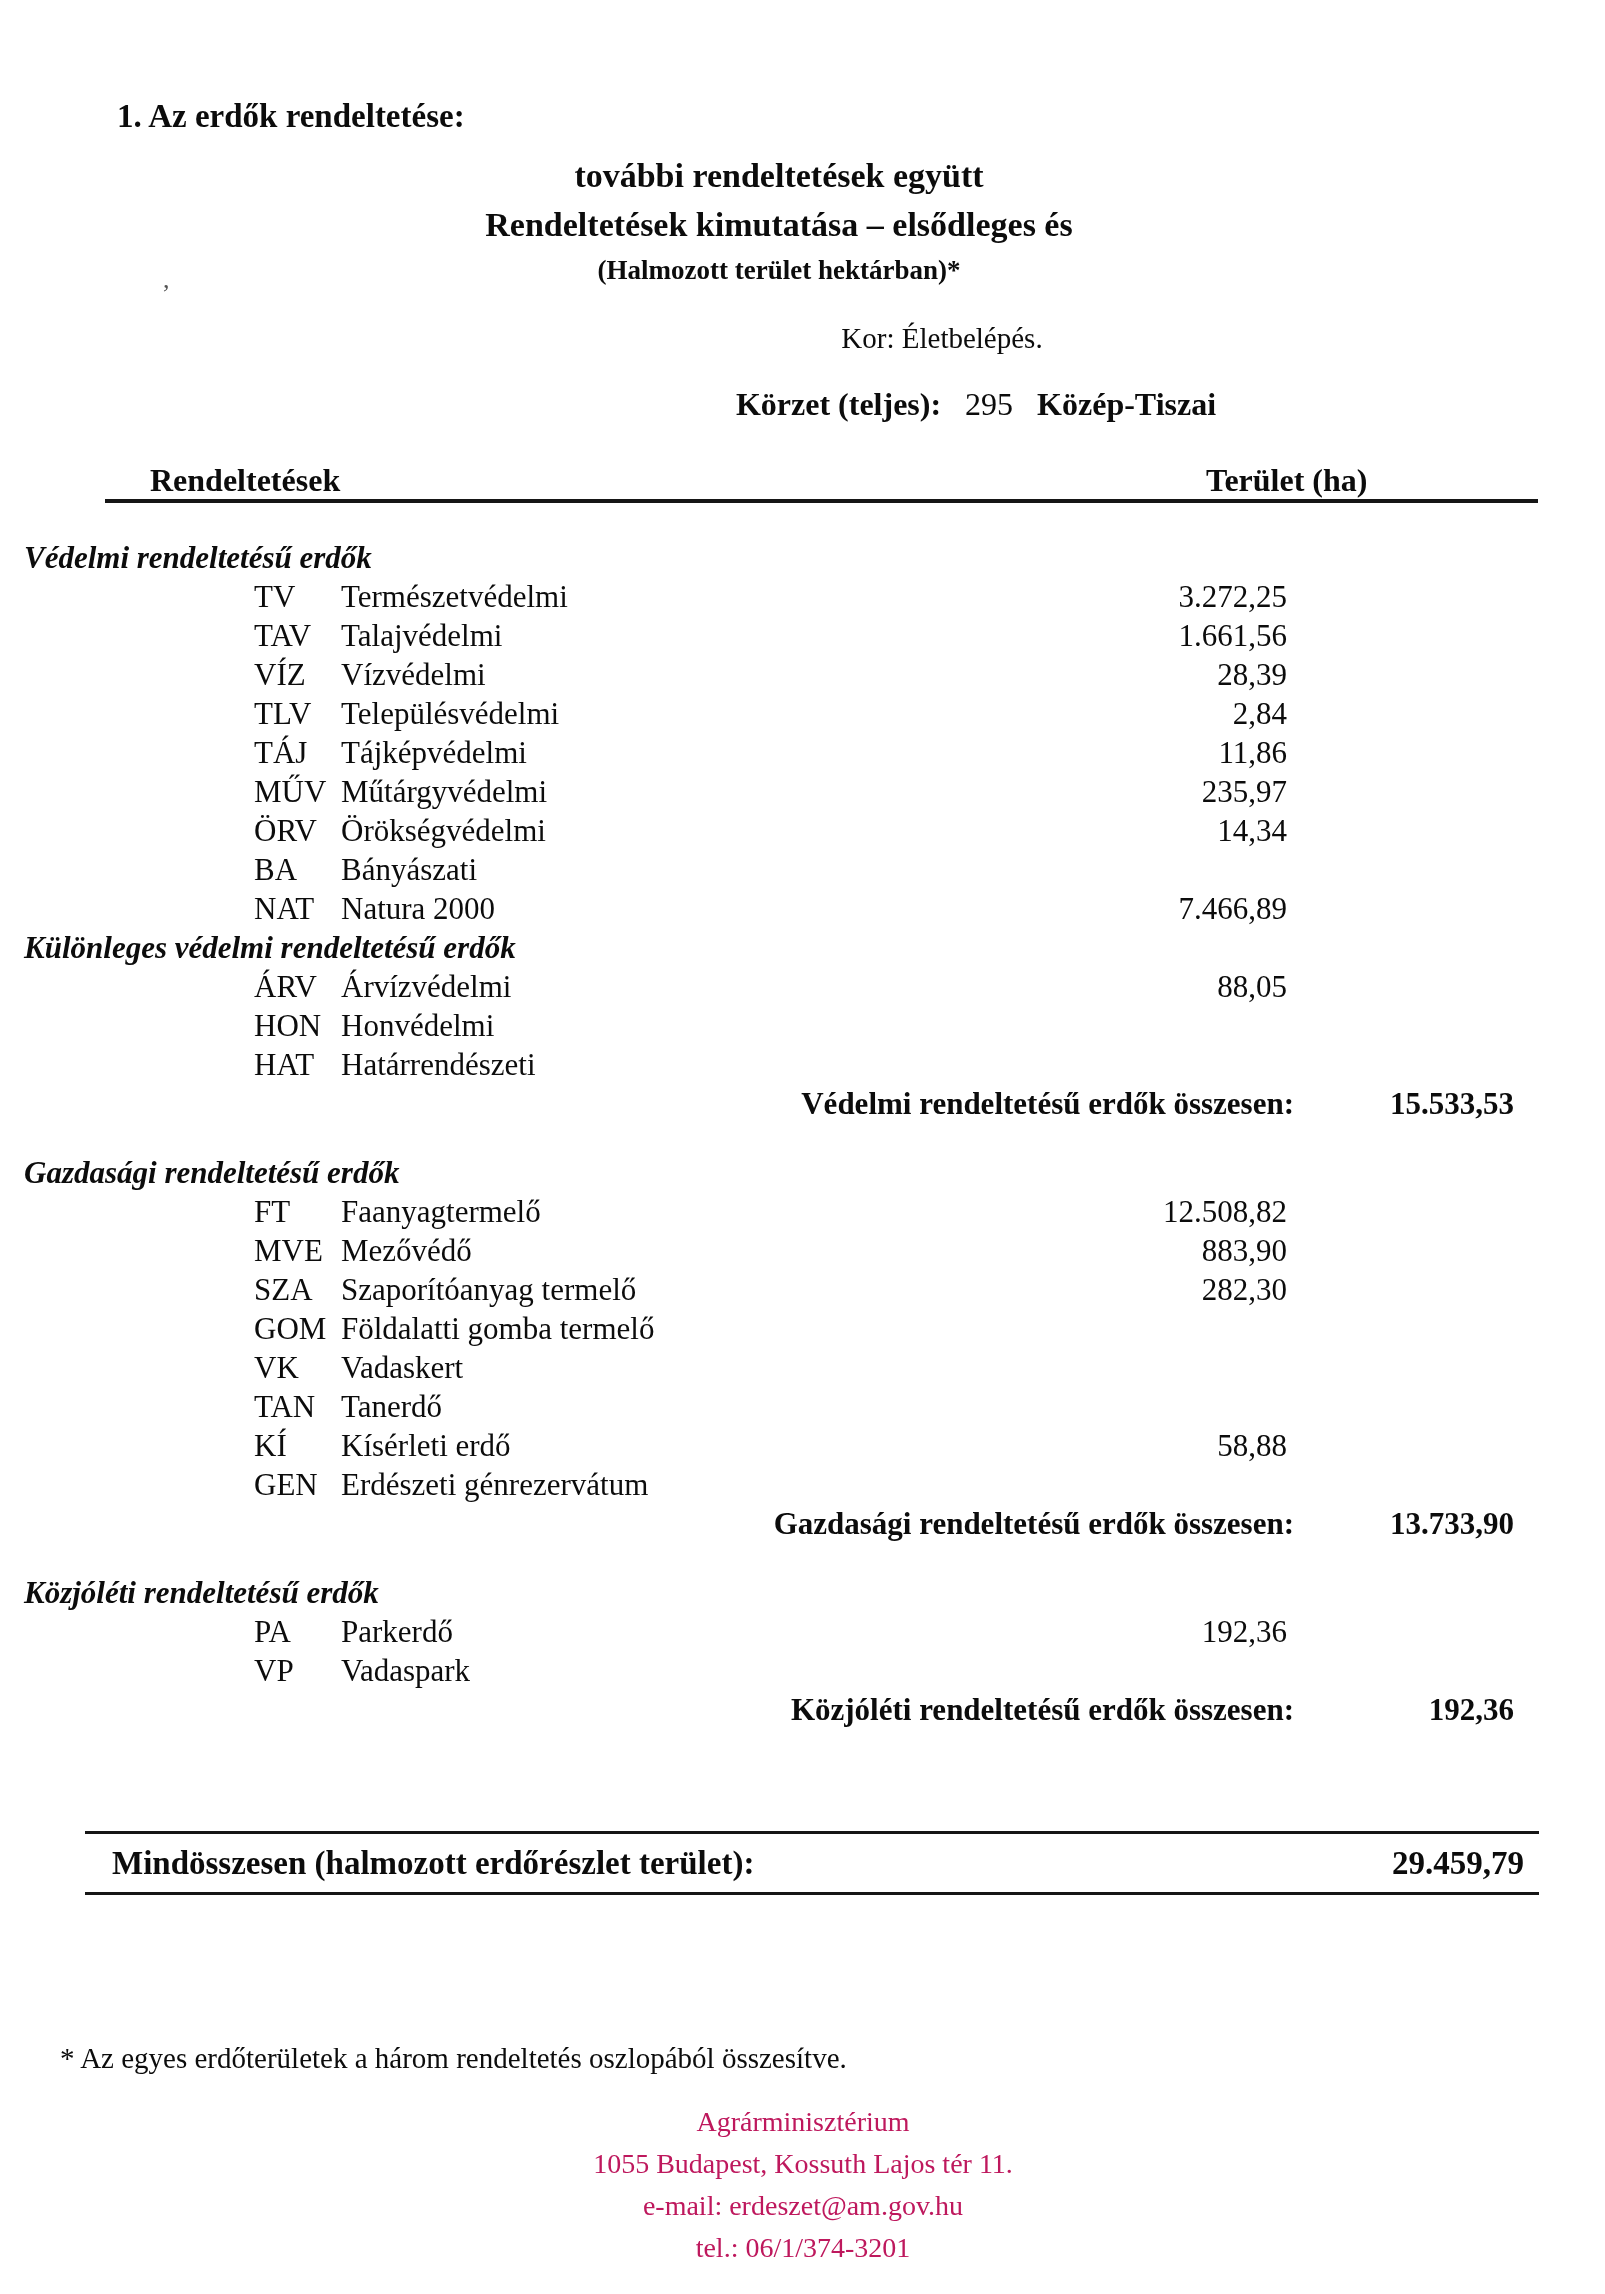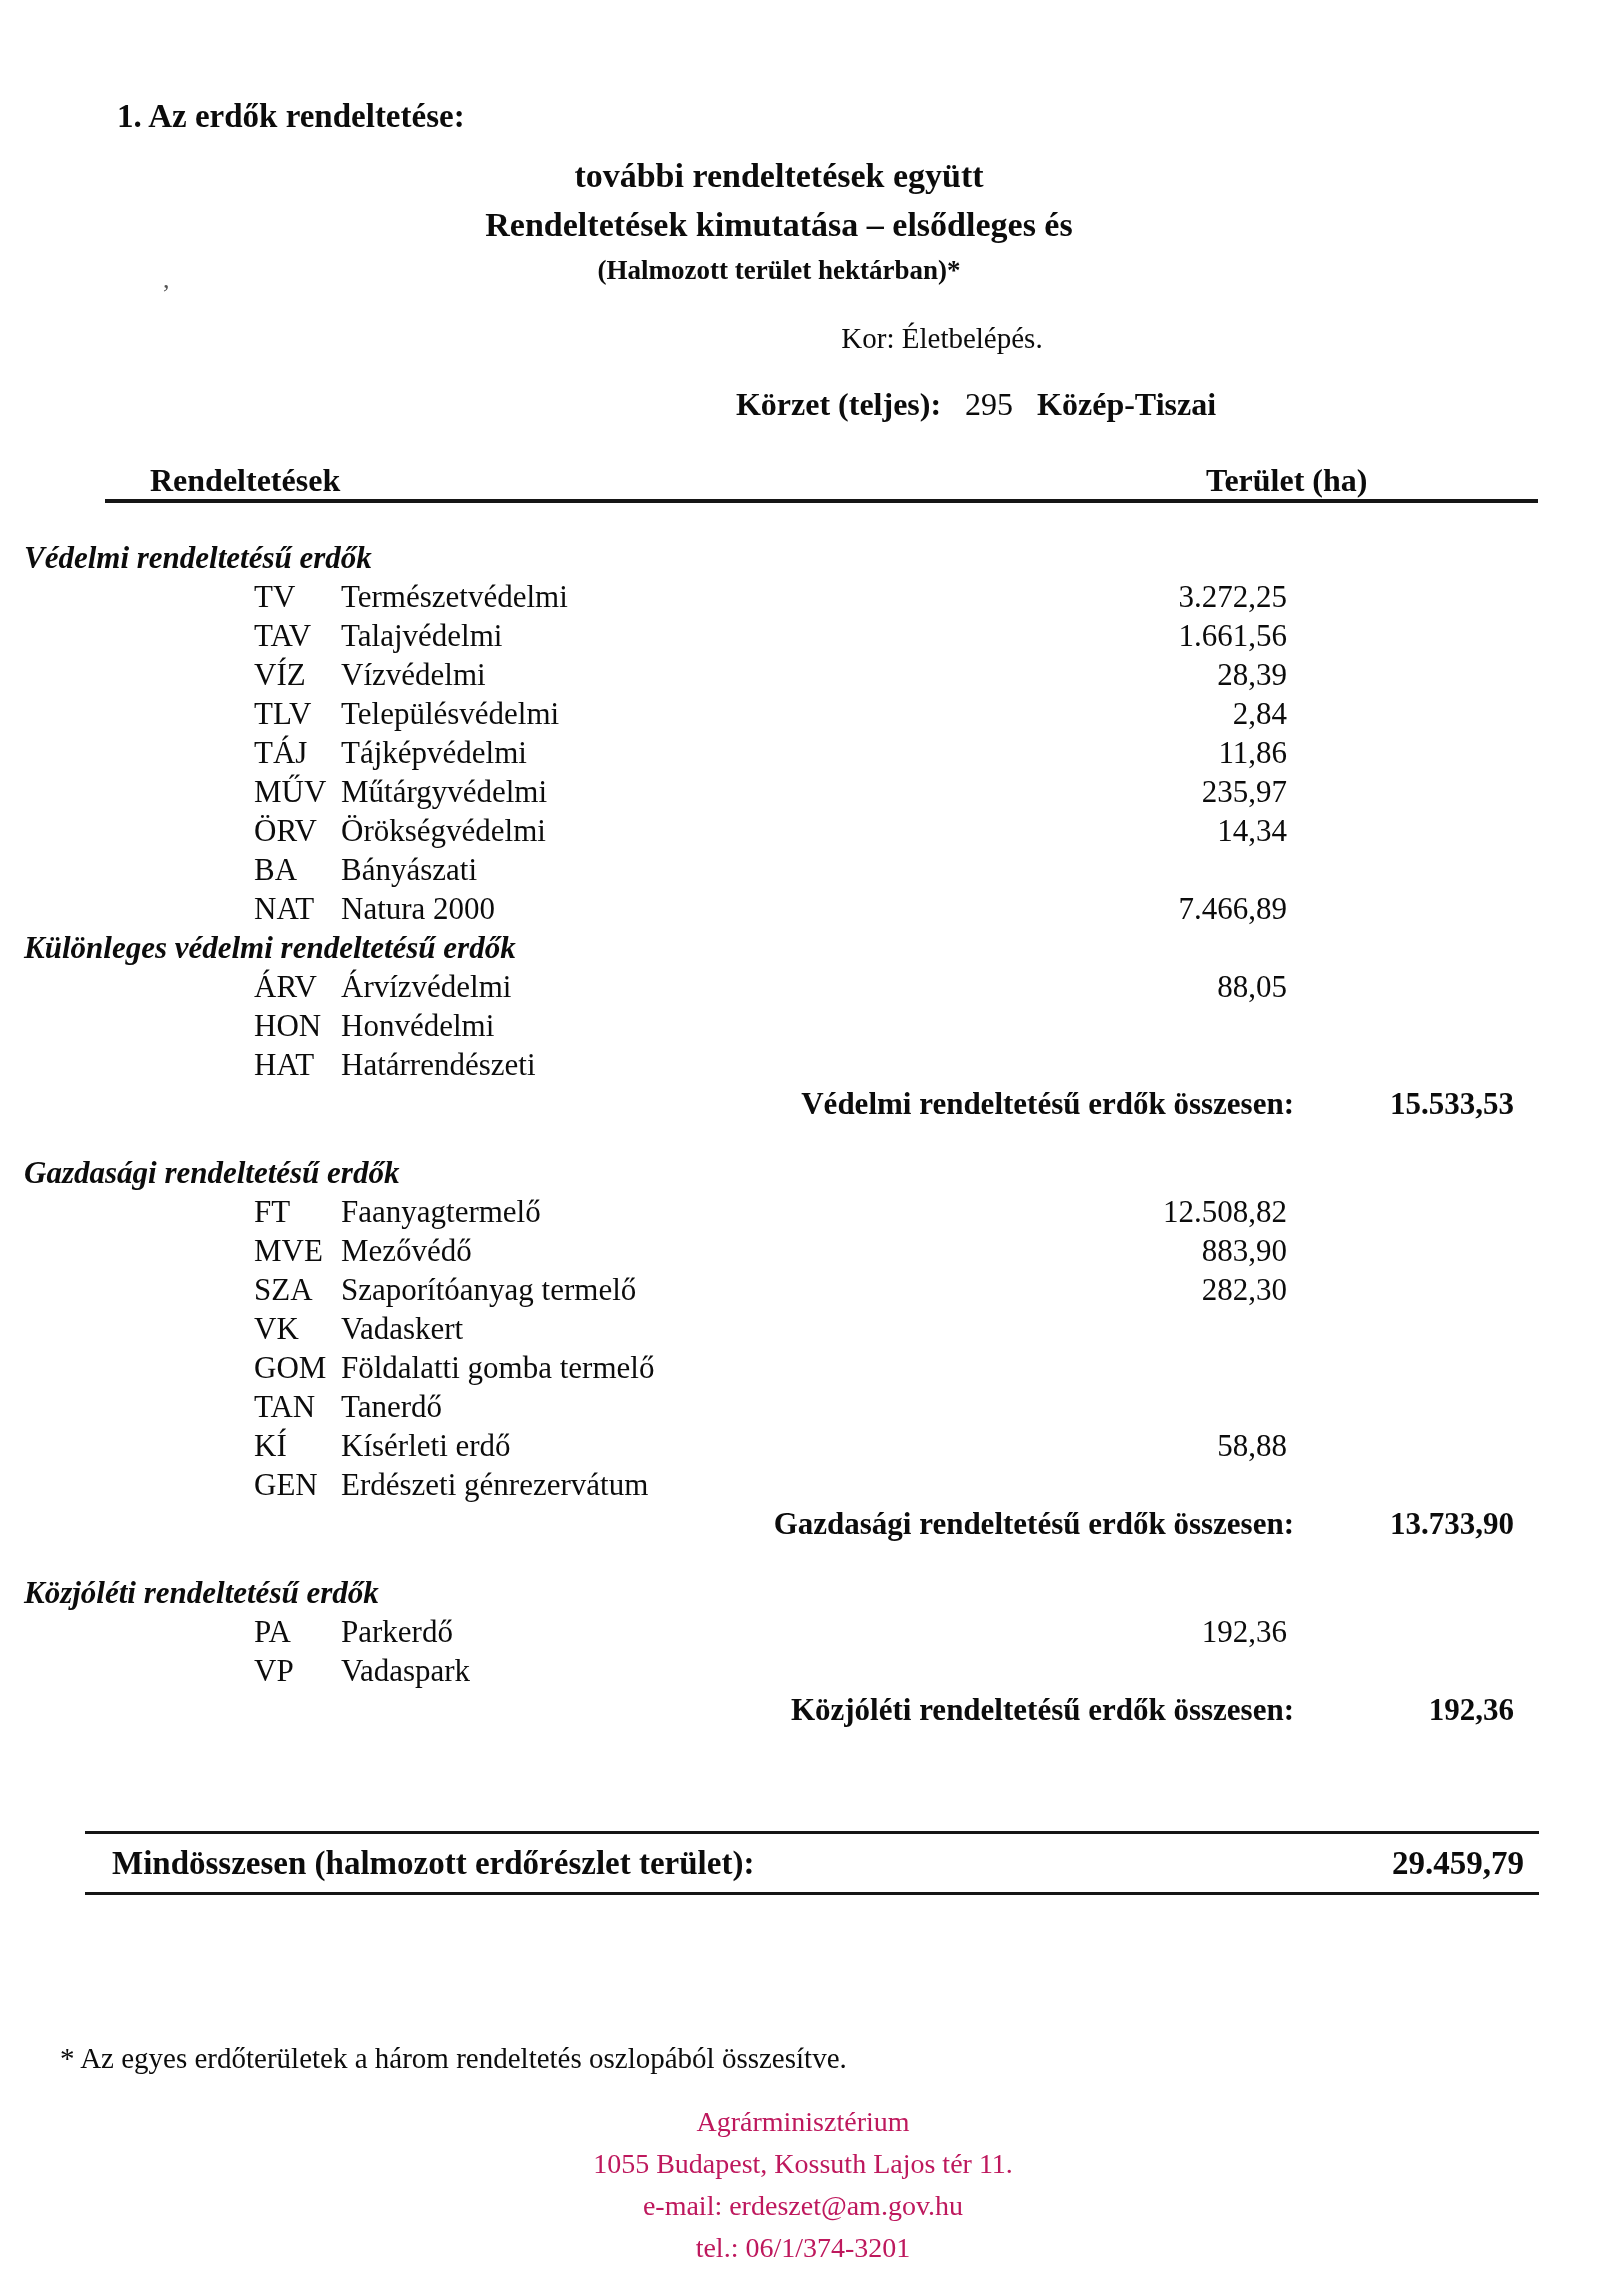--- a/index.html
+++ b/index.html
@@ -164,27 +164,27 @@
         <span class="code">MVE</span>
         <span class="label">Mezővédő</span>
         <span class="val">883,90</span>
       </div>
       <div class="row">
         <span class="code">SZA</span>
         <span class="label">Szaporítóanyag termelő</span>
         <span class="val">282,30</span>
       </div>
       <div class="row">
+        <span class="code">GOM</span>
+        <span class="label">Földalatti gomba termelő</span>
+        <span class="val"></span>
+      </div>
+      <div class="row">
         <span class="code">VK</span>
         <span class="label">Vadaskert</span>
-        <span class="val"></span>
-      </div>
-      <div class="row">
-        <span class="code">GOM</span>
-        <span class="label">Földalatti gomba termelő</span>
         <span class="val"></span>
       </div>
       <div class="row">
         <span class="code">TAN</span>
         <span class="label">Tanerdő</span>
         <span class="val"></span>
       </div>
       <div class="row">
         <span class="code">KÍ</span>
         <span class="label">Kísérleti erdő</span>

